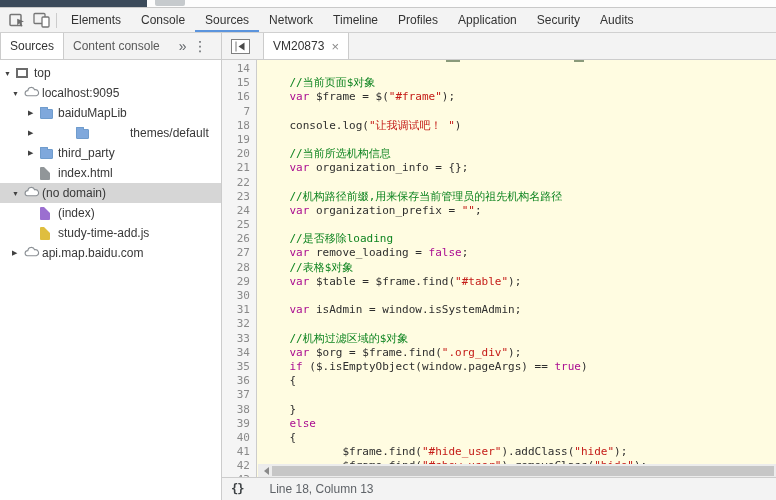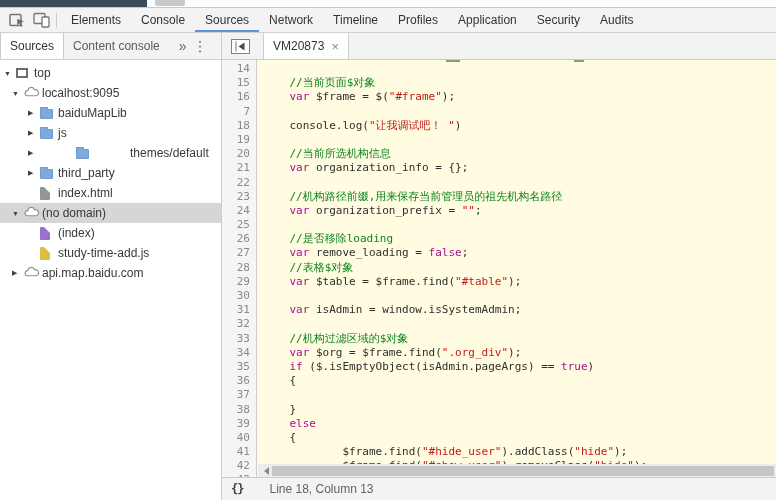--- a/index.html
+++ b/index.html
@@ -161,27 +161,20 @@
                 </svg></span>
             </span>
             <span>localhost:9095</span>
           </div>
           <div class="tree-row" style="padding-left: 28px;">
             <span class="exp">▶</span>
             <span class="ticon">
               <span class="ic-folder"></span>
             </span>
             <span>baiduMapLib</span>
-          </div>
-          <div class="tree-row" style="padding-left: 28px;">
-            <span class="exp">▶</span>
-            <span class="ticon">
-              <span class="ic-folder"></span>
-            </span>
-            <span>js</span>
           </div>
           <div class="tree-row" style="padding-left: 28px; gap: 36px;">
             <span class="exp">▶</span>
             <span class="ticon">
               <span class="ic-folder"></span>
             </span>
             <span>themes/default</span>
           </div>
           <div class="tree-row" style="padding-left: 28px;">
             <span class="exp">▶</span>
@@ -281,21 +274,21 @@
             <div class="code-line"></div>
             <div class="code-line"><span class="tk-p">    </span><span class="tk-c">//是否移除loading</span></div>
             <div class="code-line"><span class="tk-p">    </span><span class="tk-k">var</span><span class="tk-p"> remove_loading = </span><span class="tk-k">false</span><span class="tk-p">;</span></div>
             <div class="code-line"><span class="tk-p">    </span><span class="tk-c">//表格$对象</span></div>
             <div class="code-line"><span class="tk-p">    </span><span class="tk-k">var</span><span class="tk-p"> $table = $frame.find(</span><span class="tk-s">"#table"</span><span class="tk-p">);</span></div>
             <div class="code-line"></div>
             <div class="code-line"><span class="tk-p">    </span><span class="tk-k">var</span><span class="tk-p"> isAdmin = window.isSystemAdmin;</span></div>
             <div class="code-line"></div>
             <div class="code-line"><span class="tk-p">    </span><span class="tk-c">//机构过滤区域的$对象</span></div>
             <div class="code-line"><span class="tk-p">    </span><span class="tk-k">var</span><span class="tk-p"> $org = $frame.find(</span><span class="tk-s">".org_div"</span><span class="tk-p">);</span></div>
-            <div class="code-line"><span class="tk-p">    </span><span class="tk-k">if</span><span class="tk-p"> ($.isEmptyObject(isAdmin.pageArgs) == </span><span class="tk-k">true</span><span class="tk-p">)</span></div>
+            <div class="code-line"><span class="tk-p">    </span><span class="tk-k">if</span><span class="tk-p"> ($.isEmptyObject(window.pageArgs) == </span><span class="tk-k">true</span><span class="tk-p">)</span></div>
             <div class="code-line"><span class="tk-p">    {</span></div>
             <div class="code-line"></div>
             <div class="code-line"><span class="tk-p">    }</span></div>
             <div class="code-line"><span class="tk-p">    </span><span class="tk-k">else</span></div>
             <div class="code-line"><span class="tk-p">    {</span></div>
             <div class="code-line"><span class="tk-p">            $frame.find(</span><span class="tk-s">"#hide_user"</span><span class="tk-p">).addClass(</span><span class="tk-s">"hide"</span><span class="tk-p">);</span></div>
             <div class="code-line"><span class="tk-p">            $frame.find(</span><span class="tk-s">"#show_user"</span><span class="tk-p">).removeClass(</span><span class="tk-s">"hide"</span><span class="tk-p">);</span></div>
             <div class="code-line"></div>
           </div>
         <div class="line13-marks">

